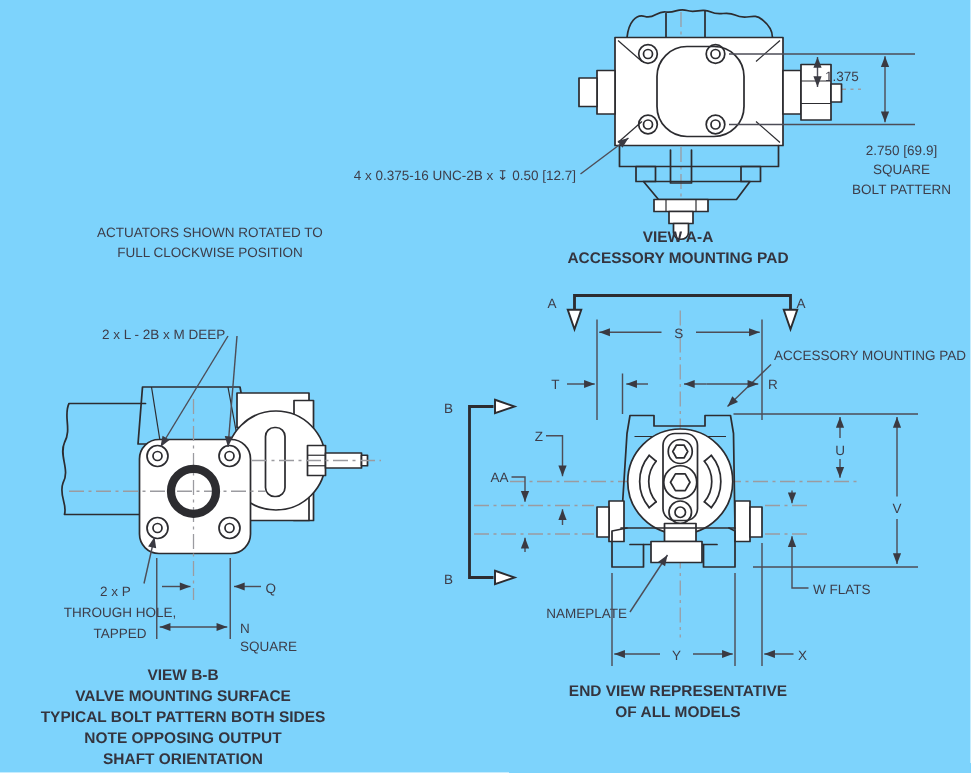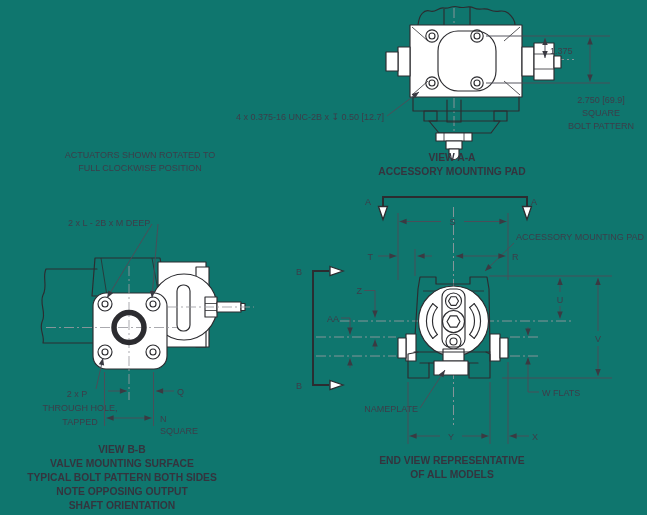--- a/index.html
+++ b/index.html
@@ -1,16 +1,16 @@
 <!DOCTYPE html>
 <html><head>
 <meta charset="utf-8">
 <style>
   html,body{margin:0;padding:0;background:#ffffff;}
-  #stage{position:relative;width:647px;height:515px;background:#0f766e;overflow:hidden;
+  #stage{position:relative;width:647px;height:515px;background:#7dd3fc;overflow:hidden;
          font-family:"Liberation Sans",sans-serif;}
   svg{position:absolute;left:0;top:0;}
   text{font-family:"Liberation Sans",sans-serif;fill:#3d3d49;font-size:9px;}
   .cap{font-weight:bold;font-size:10.3px;fill:#34343e;}
   .lbl{font-size:9px;}
   .draw{stroke:#2c2c30;stroke-width:1.15;fill:none;stroke-linejoin:round;stroke-linecap:round;}
   .drawf{stroke:#2c2c30;stroke-width:1.15;fill:#ffffff;stroke-linejoin:round;}
   .thin{stroke:#2c2c30;stroke-width:0.8;fill:none;}
   .dim{stroke:#4d4d57;stroke-width:0.95;fill:none;}
   .cl{stroke:#9b9ba0;stroke-width:0.85;fill:none;stroke-dasharray:10 3 2 3;}

